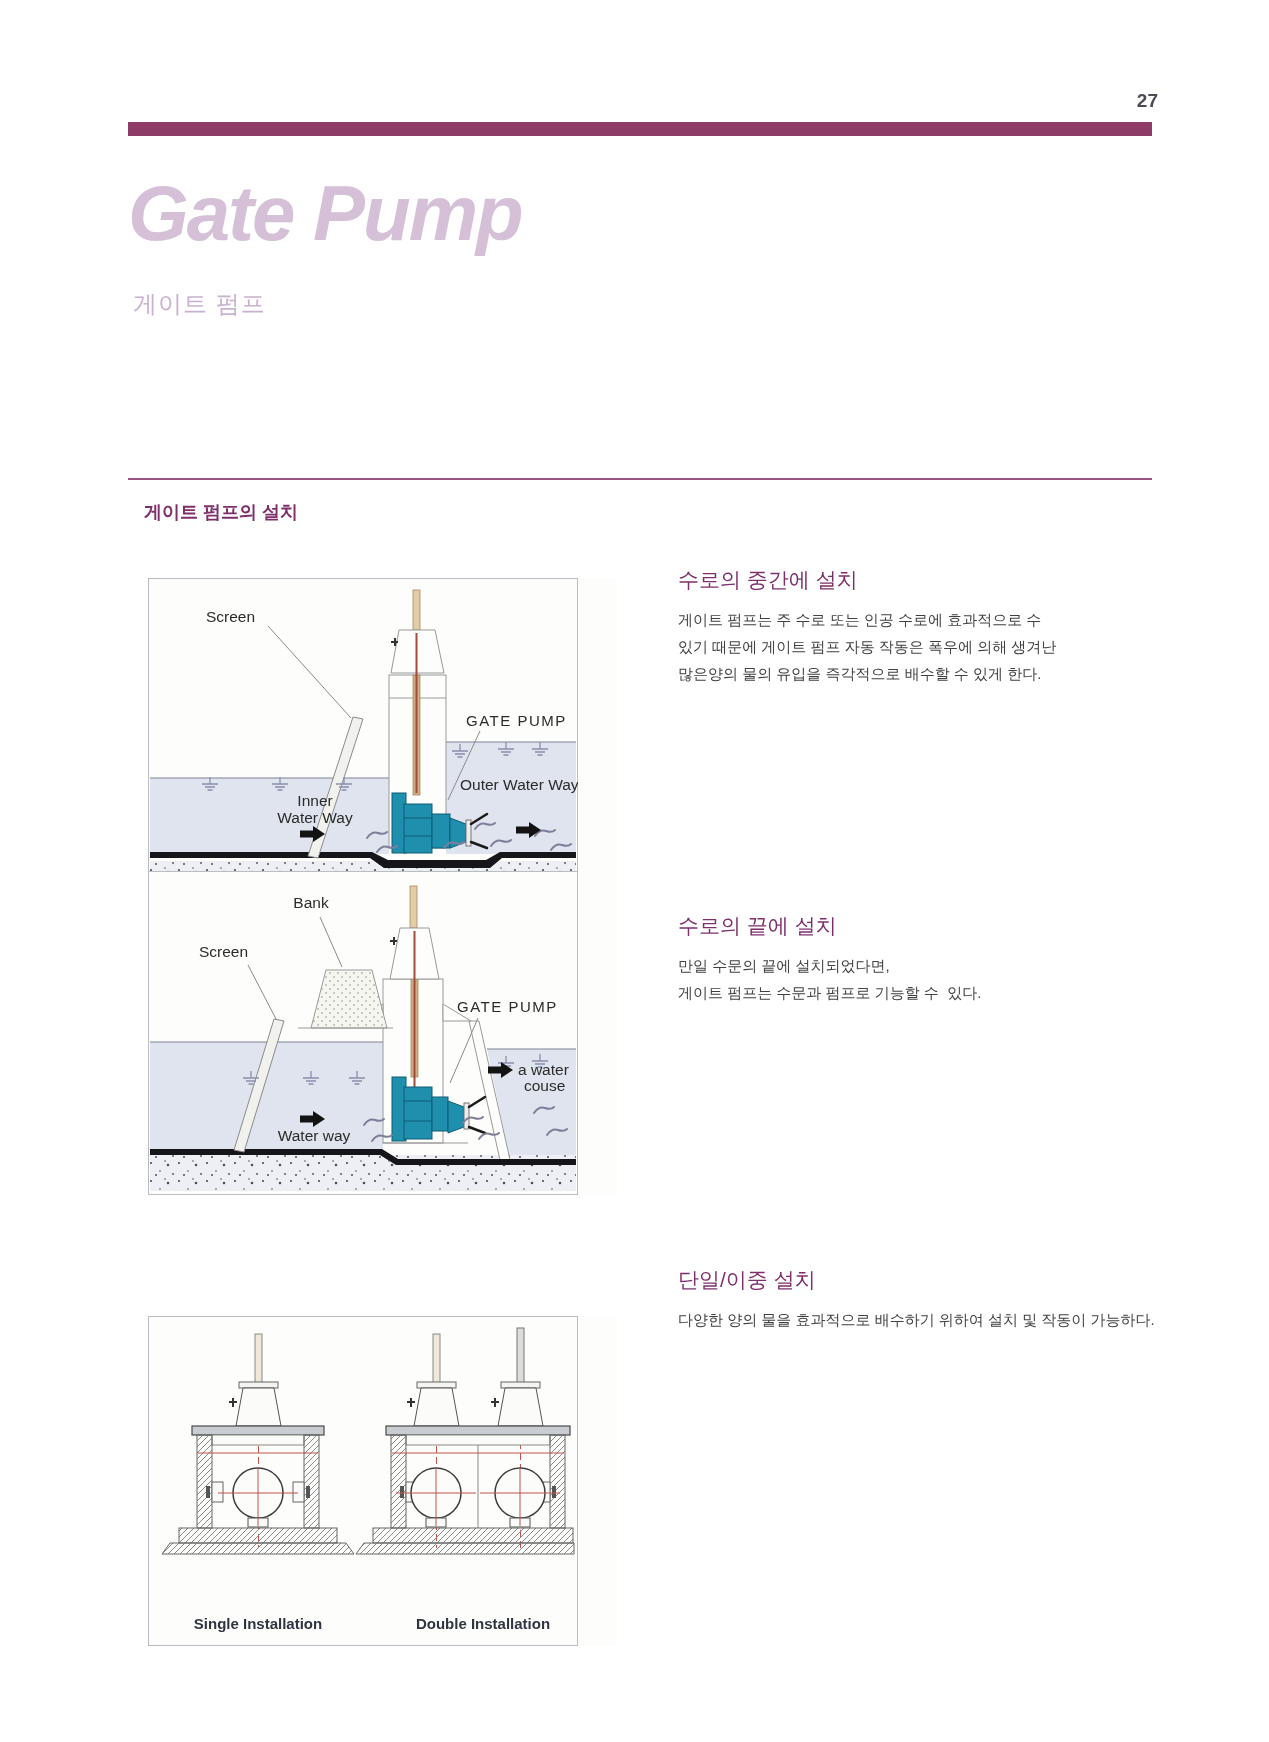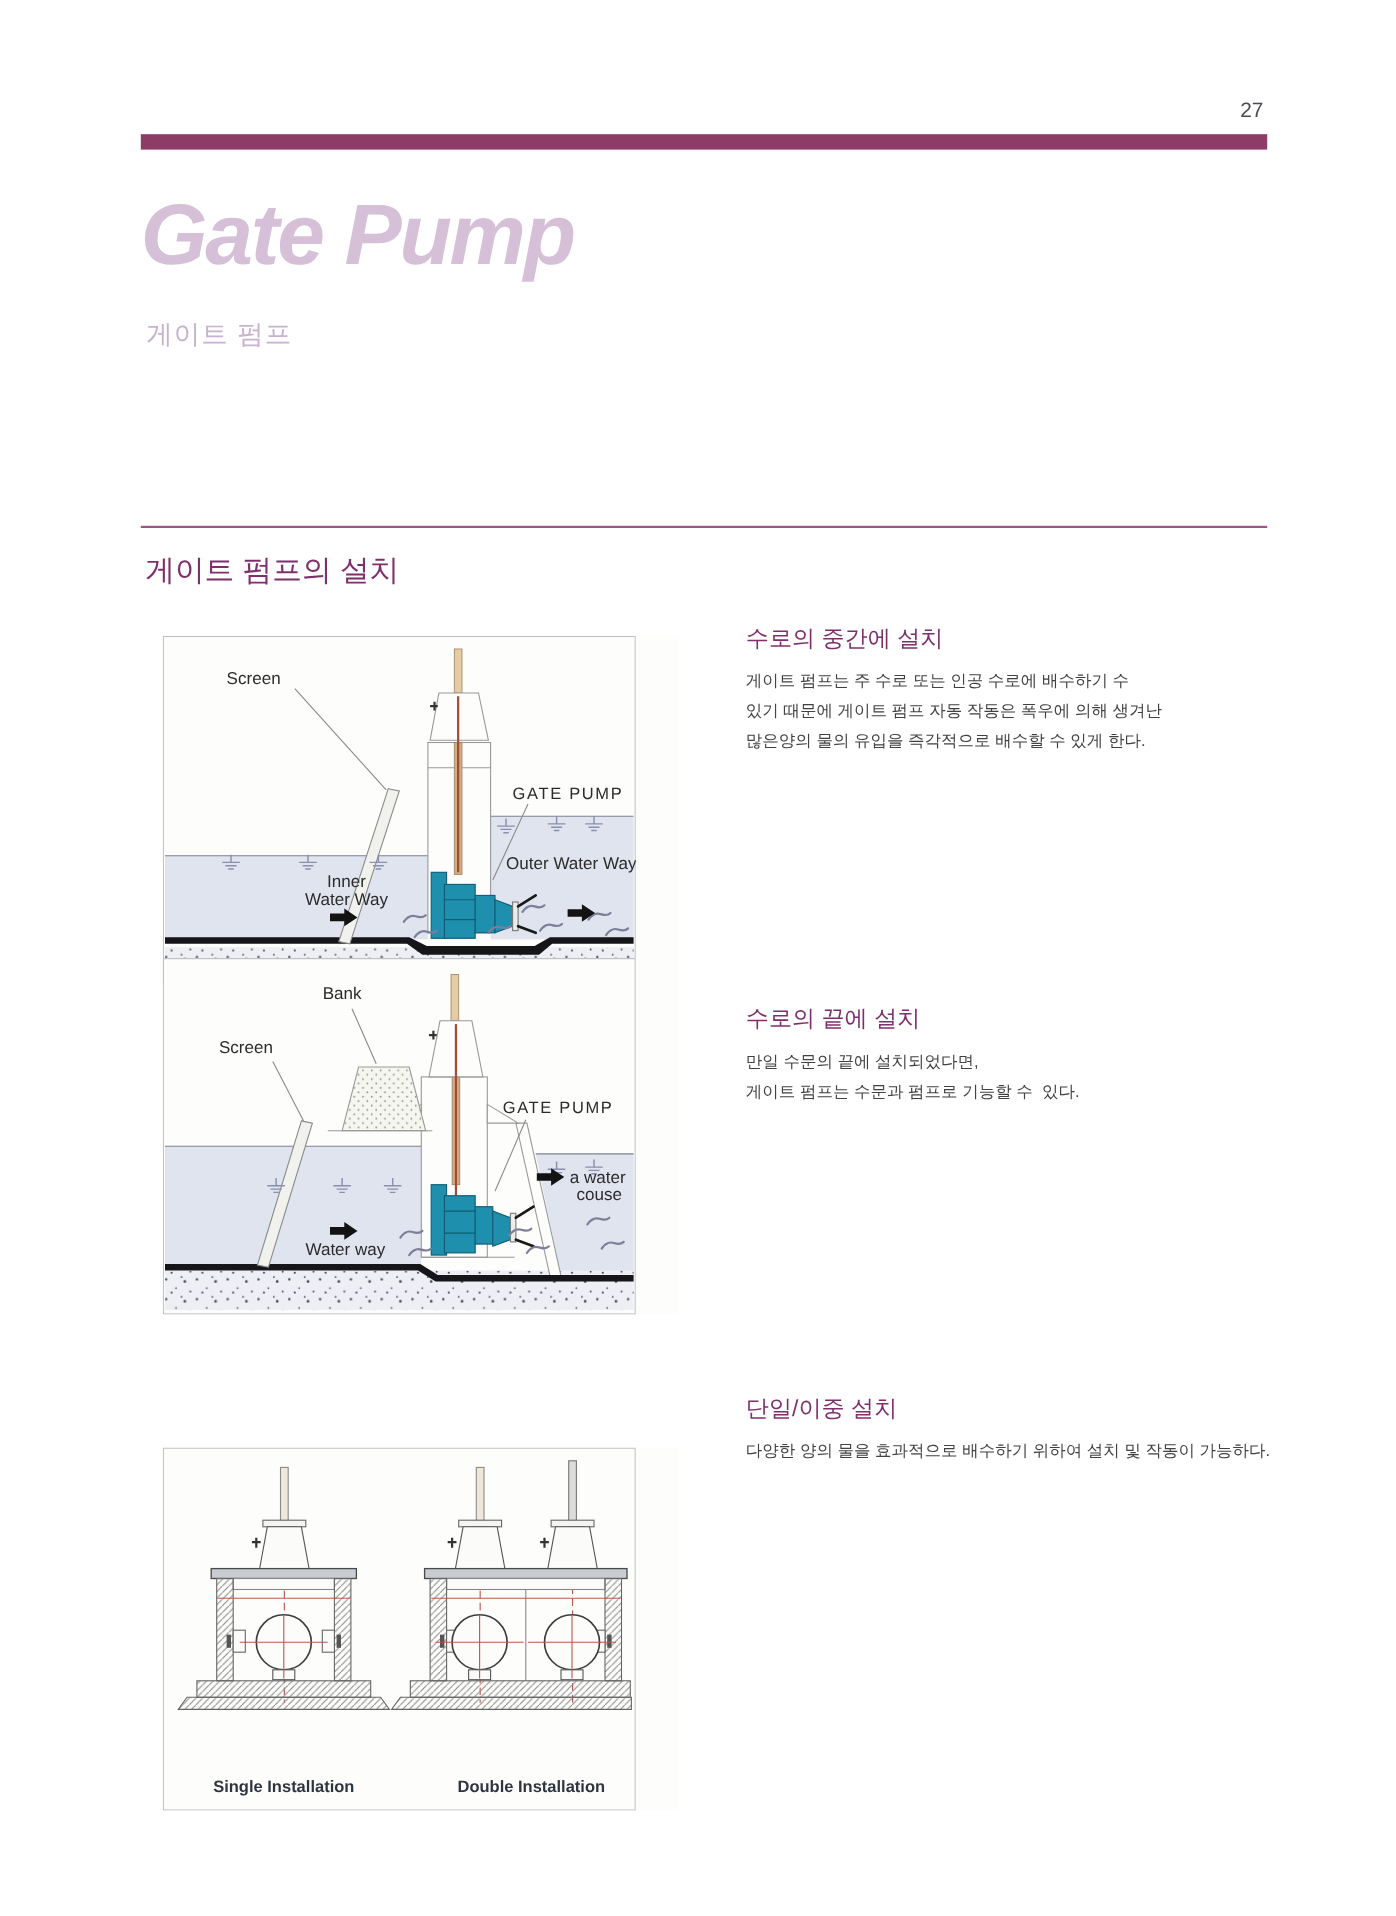--- a/index.html
+++ b/index.html
@@ -3,28 +3,28 @@
 <meta charset="utf-8">
 <style>
   :root{
     --accent-bar:#8d3c67; --heading:#7e2f6b; --title-tint:#d5c0d8;
     --subtitle-tint:#c9b2d0; --rule:#9c5484; --pump-teal:#1f8fae;
     --water:#dfe4ee; --page-number:#4b4b55;
   }
   *{box-sizing:border-box;margin:0;padding:0}
   body{font-family:"Liberation Sans","DejaVu Sans",sans-serif;background:#ffffff}
   .page{position:relative;width:1269px;height:1742px;background:#ffffff;overflow:hidden}
-  .page-number{position:absolute;top:90px;left:1118px;width:40px;text-align:center;
-    font-size:19px;font-weight:normal;color:var(--page-number)}
+  .page-number{position:absolute;top:90px;left:1118px;width:40px;text-align:right;
+    font-size:19px;font-weight:bold;color:var(--page-number)}
   .top-bar{position:absolute;left:128px;top:122px;width:1024px;height:14px;background:var(--accent-bar)}
   .main-title{position:absolute;left:128px;top:168px;font-size:78px;font-weight:bold;font-style:italic;
     color:var(--title-tint);letter-spacing:-2px}
   .main-subtitle{position:absolute;left:133px;top:288px;font-size:24px;color:var(--subtitle-tint);letter-spacing:1px}
   .section-rule{position:absolute;left:128px;top:478px;width:1024px;height:2px;background:var(--rule)}
-  .section-title{position:absolute;left:132px;top:500px;font-size:27px;font-weight:normal;color:var(--heading)}
+  .section-title{position:absolute;left:144px;top:500px;font-size:18px;font-weight:bold;color:var(--heading)}
   .panel{position:absolute;left:148px;width:469px;background:#fdfdfb}
   .panel svg{display:block}
   #panel1{top:578px;height:318px}
   #panel2{top:871px;height:324px}
   #panel3{top:1316px;height:330px}
   .text-block{position:absolute;left:678px;width:500px}
   #block1{top:566px} #block2{top:912px} #block3{top:1266px}
   .block-heading{font-size:21px;font-weight:normal;color:var(--heading);margin-bottom:12px}
   .body-line{font-size:15px;color:#414141;line-height:27px;white-space:pre-wrap}
   .dlabel{font-size:15.5px;fill:#2b2b2b}
@@ -260,21 +260,21 @@
         <path d="M248 177 H328 M288 152 V210 M332 177 H412 M372 152 V210" stroke="#c0544a" fill="none"></path>
         <rect x="225" y="212" width="200" height="15" fill="url(#hatch)" stroke="#666"></rect>
         <polygon points="216,227 426,227 426,238 208,238" fill="url(#hatch)" stroke="#666"></polygon>
       </g>
       <text x="335" y="313" text-anchor="middle" class="dcap">Double Installation</text>
     </svg>
   </div>
 
   <div class="text-block" id="block1">
     <div class="block-heading">수로의 중간에 설치</div>
-    <div class="body-line">게이트 펌프는 주 수로 또는 인공 수로에 배수하기 수</div>
+    <div class="body-line">게이트 펌프는 주 수로 또는 인공 수로에 효과적으로 수</div>
     <div class="body-line">있기 때문에 게이트 펌프 자동 작동은 폭우에 의해 생겨난</div>
     <div class="body-line">많은양의 물의 유입을 즉각적으로 배수할 수 있게 한다.</div>
   </div>
 
   <div class="text-block" id="block2">
     <div class="block-heading">수로의 끝에 설치</div>
     <div class="body-line">만일 수문의 끝에 설치되었다면,</div>
     <div class="body-line">게이트 펌프는 수문과 펌프로 기능할 수  있다.</div>
   </div>
 

